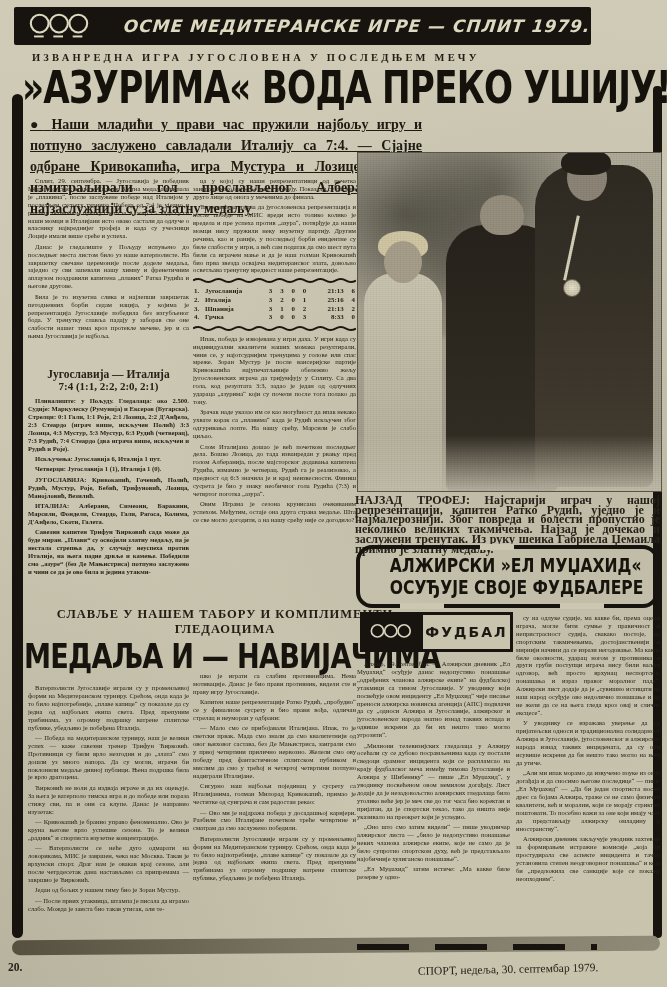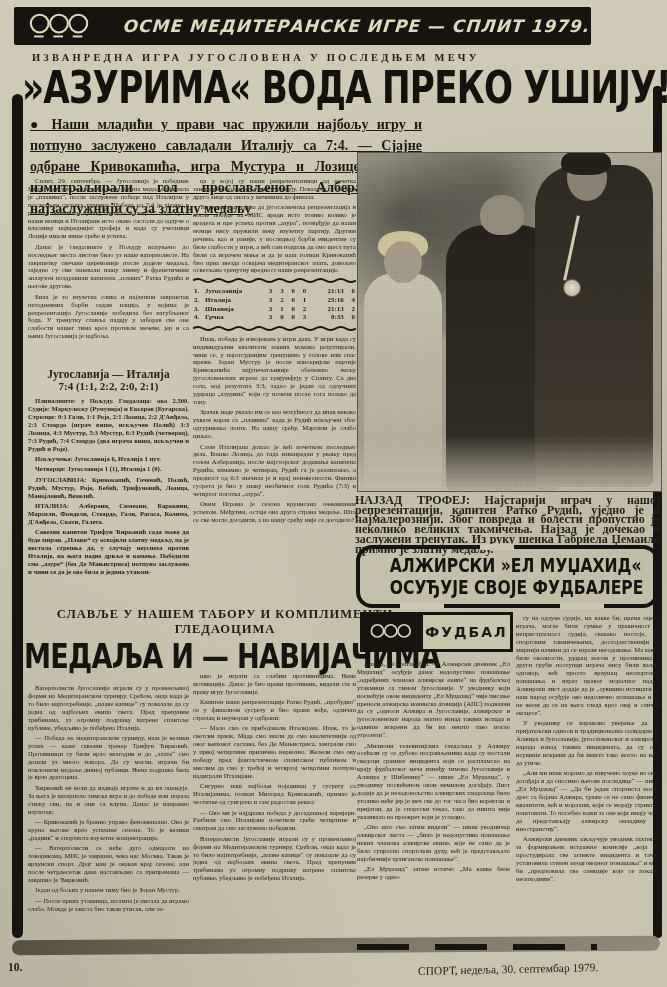--- a/index.html
+++ b/index.html
@@ -287,16 +287,16 @@
   <div class="abs bodycol" id="alg2">
     <div>
         <p>су на одлуке судије, ма какве би, према оцени играча, могле бити сумње у правичност и непристрасност судија, свакако постоје, на спортским такмичењима, достојанственији и мирнији начини да се изрази негодовање. Ма какве биле околности, ударац ногом у противника и други груби поступци играча нису били ваљан одговор, већ просто врхунац неспортског понашања и израз правог моралног пада“. Алжирски лист додаје да је „сувишно истицати да наш народ осуђује ово недолично понашање и да не жели да се на њега гледа кроз овај и сличне ексцесе“.</p>
         <p>У уводнику се изражава уверење да су пријатељски односи и традиционална солидарност Алжира и Југославије, југословенског и алжирског народа изнад таквих инцидената, да су они исувише искрени да би нешто тако могло на њих да утиче.</p>
         <p>„Али ми ипак морамо да извучемо поуке из овог догађаја и да сносимо његове последице“ — пише „Ел Муџахид“ — „Да би један спортиста носио дрес са бојама Алжира, траже се не само физички квалитети, већ и морални, који се морају стриктно поштовати. То посебно важи за оне који имају част да представљају алжирску омладину у иностранству“.</p>
         <p>Алжирски дневник закључује уводник захтевом за формирањем истражне комисије „која би простудирала све аспекте инцидента и тачно установила степен неодговорног понашања“ и која би „предложила све санкције које се покажу неопходним“.</p>
       </div>
   </div>
   <div class="abs dashrow"></div>
 
-  <div class="abs" id="pageno">10.</div>
+  <div class="abs" id="pageno">20.</div>
   <div class="abs" id="footer-right">СПОРТ, недеља, 30. септембар 1979.</div>
 
 </div>
 
 </body></html>

